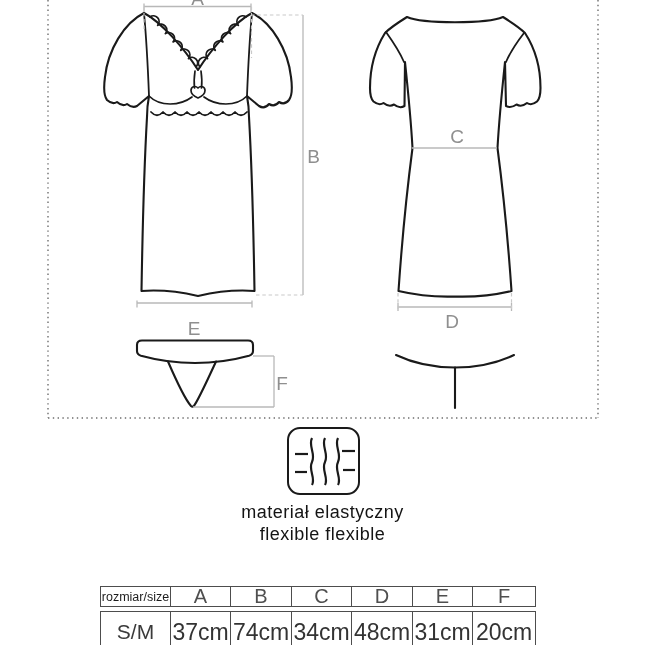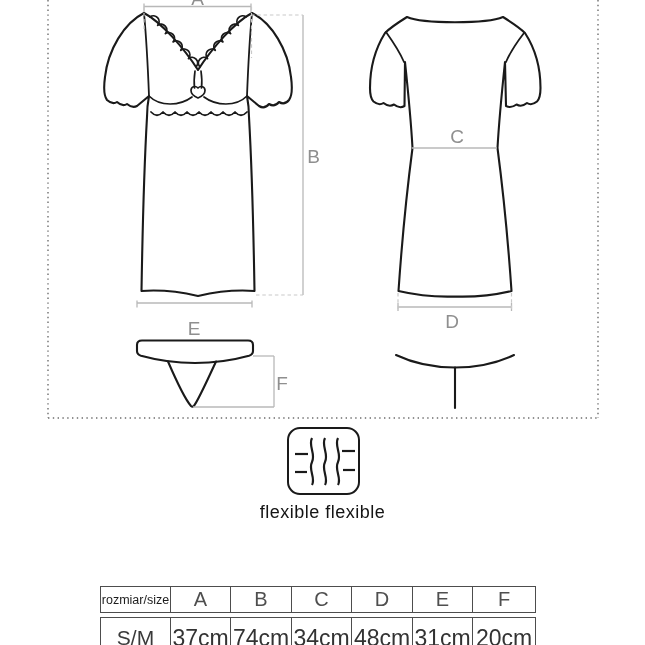--- a/index.html
+++ b/index.html
@@ -10,21 +10,21 @@
   .icon-box{position:absolute;left:287px;top:427px;width:73px;height:68px;box-sizing:border-box;
             border:2.6px solid #1a1a1a;border-radius:13px;background:#fff;}
   .caption{position:absolute;left:0;top:501px;width:645px;text-align:center;color:#141414;
            font-size:18px;line-height:22px;letter-spacing:0.5px;}
   .size-table{position:absolute;left:100px;top:586px;}
   .trow{display:flex;}
   .trow.data{margin-top:4px;}
   .cell{box-sizing:border-box;border:1.5px solid #4d4d4d;background:#fff;
         display:flex;align-items:center;justify-content:center;color:#4f4f4f;}
   .cell + .cell{margin-left:-1.5px;}
-  .thead .cell{height:27px;font-size:20px;}
+  .thead .cell{height:21px;font-size:20px;}
   .data .cell{height:42px;font-size:23px;color:#333;}
   .c0{width:71px;font-size:12.5px;color:#1d1d1d;}
   .thead .c0{font-size:12.5px;}
   .data .c0{font-size:21px;color:#3a3a3a;}
   .cw{width:62px;}
   .cl{width:64px;}
 </style>
 </head>
 <body>
 
@@ -146,20 +146,21 @@
       <path d="M 36,9 C 32,17 40,25 36,33 C 32,41 40,49 36,56"></path>
       <path d="M 49,9 C 45,17 53,25 49,33 C 45,41 53,49 49,56"></path>
       <path d="M 6,25 H 19"></path>
       <path d="M 6,43 H 18"></path>
       <path d="M 53,22 H 66"></path>
       <path d="M 54,41 H 66"></path>
     </svg>
   </div>
 
   <div class="caption">
+    <div>materiał elastyczny</div>
     <div>flexible flexible</div>
   </div>
 
   <div class="size-table">
     <div class="trow thead">
       <div class="cell c0">rozmiar/size</div>
       <div class="cell cw">A</div>
       <div class="cell cw">B</div>
       <div class="cell cw">C</div>
       <div class="cell cw">D</div>

